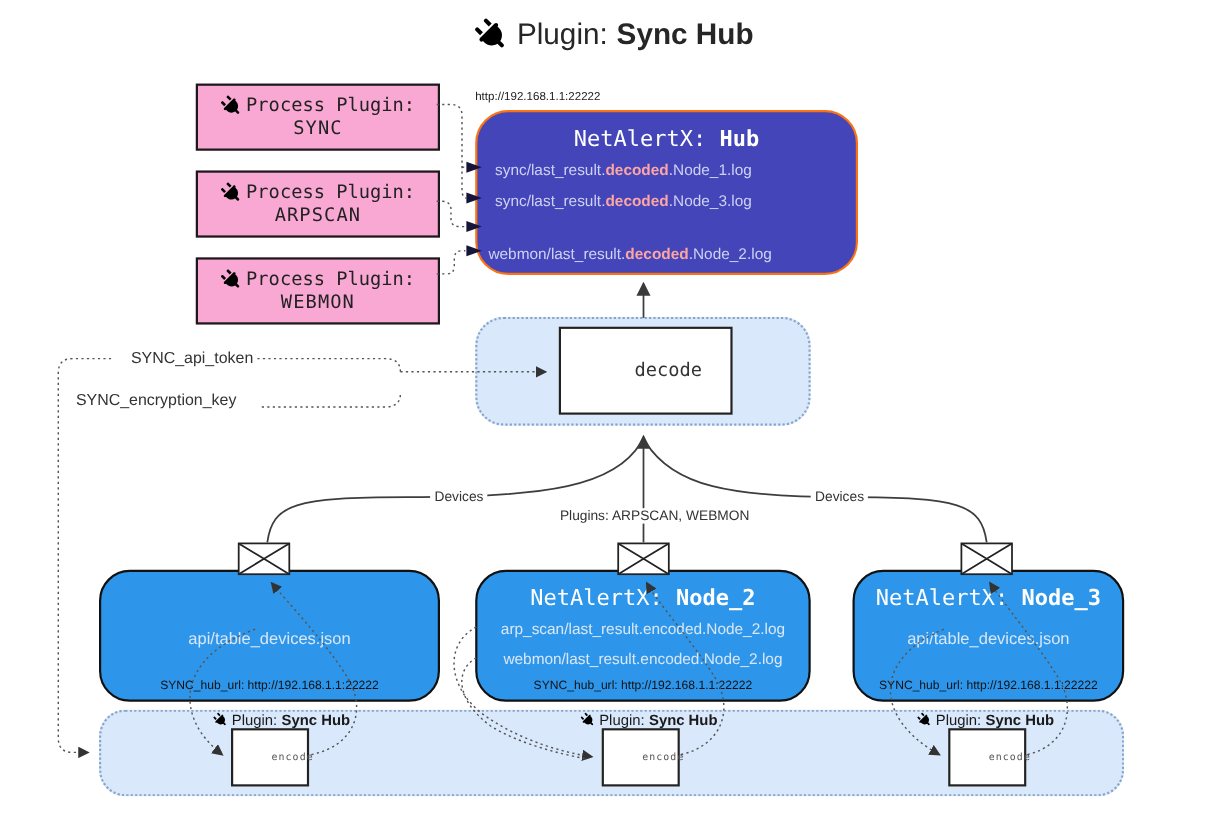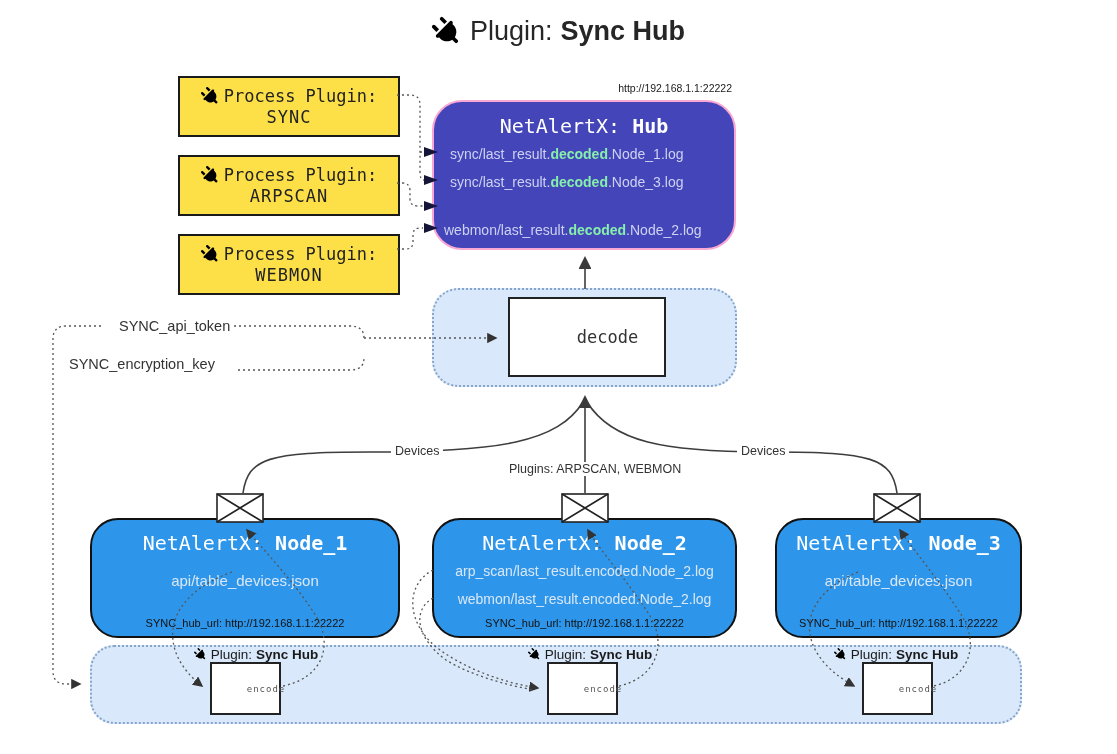--- a/index.html
+++ b/index.html
@@ -16,34 +16,34 @@
               gap:8px;font-size:27px;color:#262626;}
   .page-title b{font-weight:bold;}
 
   
   .plug{display:inline-block;transform:rotate(-45deg);}
   .plug-lg{width:30px;height:30px;}
   .plug-md{width:19px;height:19px;}
   .plug-sm{width:13px;height:13px;}
 
   
-  .pbox{width:218px;height:57px;background:#fde047;border:2px solid #1a1a1a;
+  .pbox{width:218px;height:57px;background:#f9a8d4;border:2px solid #1a1a1a;
         display:flex;flex-direction:column;align-items:center;justify-content:center;gap:1px;}
   .pbox .row{display:flex;align-items:center;gap:4px;font-size:17px;color:#222;}
   .pbox .pname{font-size:17px;color:#222;letter-spacing:1px;}
 
   
-  .hub{left:432px;top:100px;width:304px;height:150px;background:#4345b8;border:2px solid #f9a8d4;
+  .hub{left:432px;top:100px;width:348px;height:150px;background:#4345b8;border:2px solid #f97316;
        border-radius:30px;box-sizing:border-box;}
   .hub-title{position:absolute;left:0;right:0;top:12px;text-align:center;color:#fff;font-size:20px;}
   .hub-title b{font-weight:bold;}
   .hub-log{position:absolute;left:16px;right:6px;height:20px;line-height:20px;font-size:14px;
            color:#ced2f2;white-space:nowrap;}
-  .hub-log .mid{font-weight:bold;color:#86efac;text-align:center;}
-  .hub-url{left:432px;top:82px;width:300px;text-align:right;font-size:10.5px;color:#1a1a1a;}
+  .hub-log .mid{font-weight:bold;color:#fca5a5;text-align:center;}
+  .hub-url{left:432px;top:82px;width:300px;text-align:left;font-size:10.5px;color:#1a1a1a;}
 
   
   .lightpane{background:#d9e8fa;border:2px dotted #86a5cb;box-sizing:border-box;}
   .decode-pane{left:432px;top:288px;width:305px;height:99px;border-radius:26px;}
   .whitebox{background:#fff;border:2px solid #222;box-sizing:border-box;
             display:flex;align-items:center;justify-content:center;padding-left:41px;}
   .decode-box{left:508px;top:297px;width:158px;height:80px;font-size:17px;color:#333;}
 
   
   .node{background:#2e96ea;border:2px solid #111;border-radius:28px;box-sizing:border-box;height:120px;top:518px;}
@@ -130,24 +130,20 @@
       </div>
       <div class="hub-log" style="top:118px;left:10px;">
         <span>webmon/last_result.</span><span class="mid">decoded</span><span>.Node_2.log</span>
       </div>
     </div>
 
     <div class="abs lightpane decode-pane"></div>
     <div class="abs whitebox decode-box mono">decode</div>
 
     <div class="abs node" style="left:90px;width:310px;">
-      <div class="node-title mono">
-        <span>NetAlertX:</span>
-        <b>Node_1</b>
-      </div>
       <div class="node-file" style="top:52px;">api/table_devices.json</div>
       <div class="node-url">SYNC_hub_url: http://192.168.1.1:22222</div>
     </div>
     <div class="abs node" style="left:432px;width:305px;">
       <div class="node-title mono">
         <span>NetAlertX:</span>
         <b>Node_2</b>
       </div>
       <div class="node-file small" style="top:43px;">arp_scan/last_result.encoded.Node_2.log</div>
       <div class="node-file small" style="top:71px;">webmon/last_result.encoded.Node_2.log</div>

